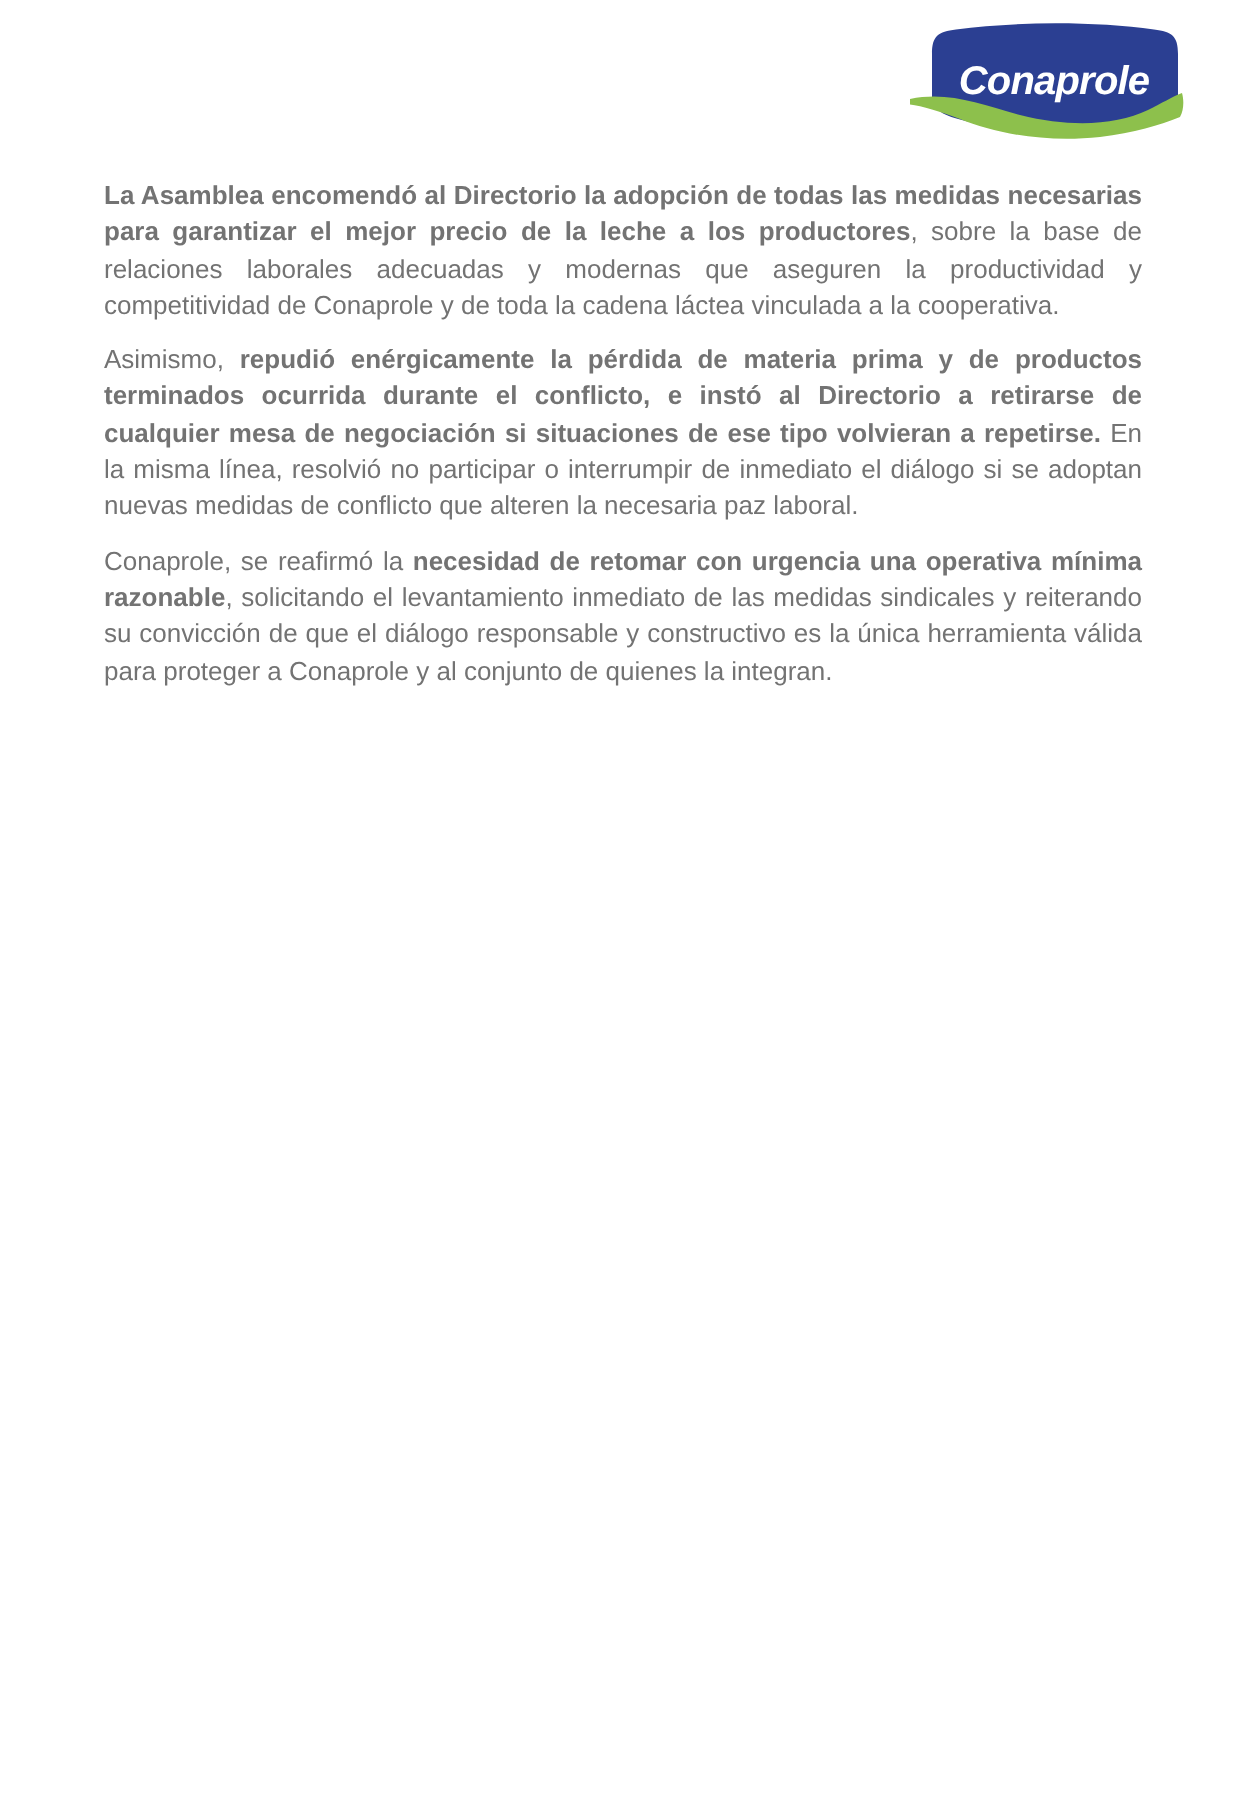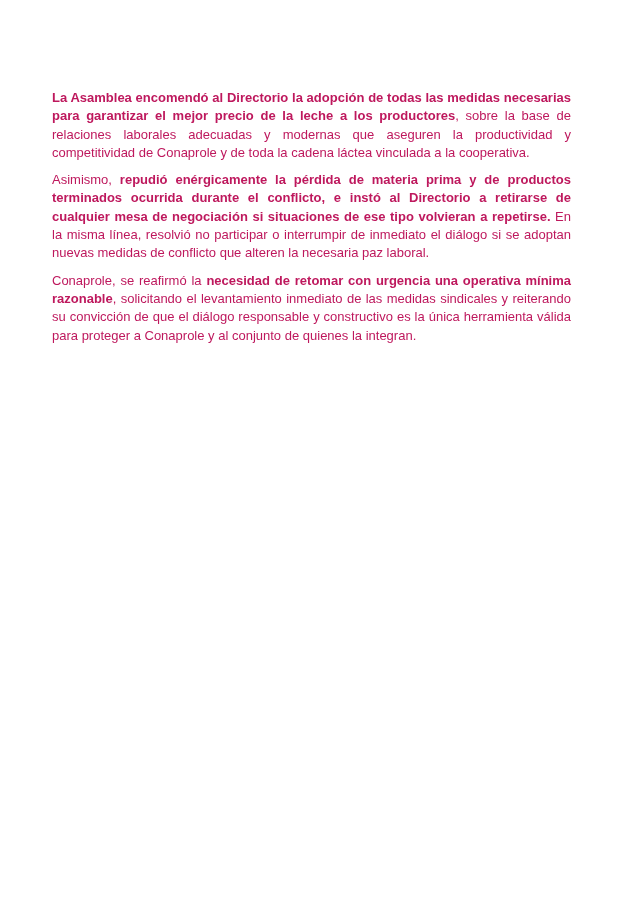--- a/index.html
+++ b/index.html
@@ -24,33 +24,58 @@
     font-family: "Liberation Sans", sans-serif;
     font-weight: 700;
     font-style: italic;
     letter-spacing: -0.4px;
   }
   .content {
     position: absolute;
     left: 52px;
     top: 89px;
     width: 519px;
-    color: #be185d;
+    color: #737373;
     font-size: 13px;
     line-height: 18.3px;
     text-align: justify;
   }
   .para { margin: 0 0 9px 0; }
   .para b { font-weight: 700; }
 </style>
 </head>
 <body>
 
 <div class="page">
 
+  <div class="logo">
+    <svg viewBox="0 0 144 66" xmlns="http://www.w3.org/2000/svg">
+
+      <path d="M 14 19
+               C 14 10, 17 8, 26 6.8
+               C 56 2.6, 96 2.6, 125 6.8
+               C 134 8, 137 10, 137 19
+               L 137 40
+               C 137 49, 130 52, 118 53.5
+               C 90 58.5, 55 57.5, 33 53
+               C 22 50.5, 14 48, 14 40
+               Z" fill="#2b3f92"></path>
+
+      <path d="M 3 41.5
+               C 22 37.5, 38 44, 58 49.5
+               C 84 56, 106 54.5, 122 47
+               C 129 43.5, 134 40.5, 139 38.5
+               C 140 42, 140 47, 138 50.5
+               C 128 54.5, 115 58.5, 98 60.5
+               C 70 63.5, 45 58.5, 28 51.5
+               C 18 47.5, 9 45, 3 44.2
+               Z" fill="#8dc04c"></path>
+      <text class="logo-wordmark" x="75" y="39" font-size="20" text-anchor="middle" fill="#ffffff">Conaprole</text>
+    </svg>
+  </div>
 
   <div class="content" id="paragraphs">
       <p class="para"><b>La Asamblea encomendó al Directorio la adopción de todas las medidas necesarias para garantizar el mejor precio de la leche a los productores</b><span>, sobre la base de relaciones laborales adecuadas y modernas que aseguren la productividad y competitividad de Conaprole y de toda la cadena láctea vinculada a la cooperativa.</span></p>
       <p class="para"><span>Asimismo, </span><b>repudió enérgicamente la pérdida de materia prima y de productos terminados ocurrida durante el conflicto, e instó al Directorio a retirarse de cualquier mesa de negociación si situaciones de ese tipo volvieran a repetirse.</b><span> En la misma línea, resolvió no participar o interrumpir de inmediato el diálogo si se adoptan nuevas medidas de conflicto que alteren la necesaria paz laboral.</span></p>
       <p class="para"><span>Conaprole, se reafirmó la </span><b>necesidad de retomar con urgencia una operativa mínima razonable</b><span>, solicitando el levantamiento inmediato de las medidas sindicales y reiterando su convicción de que el diálogo responsable y constructivo es la única herramienta válida para proteger a Conaprole y al conjunto de quienes la integran.</span></p>
     </div>
 
 </div>
 
 </body></html>

